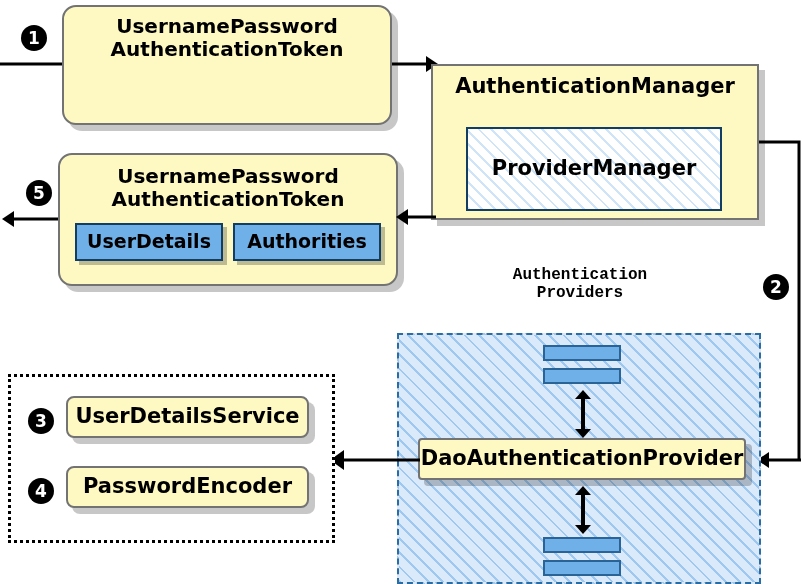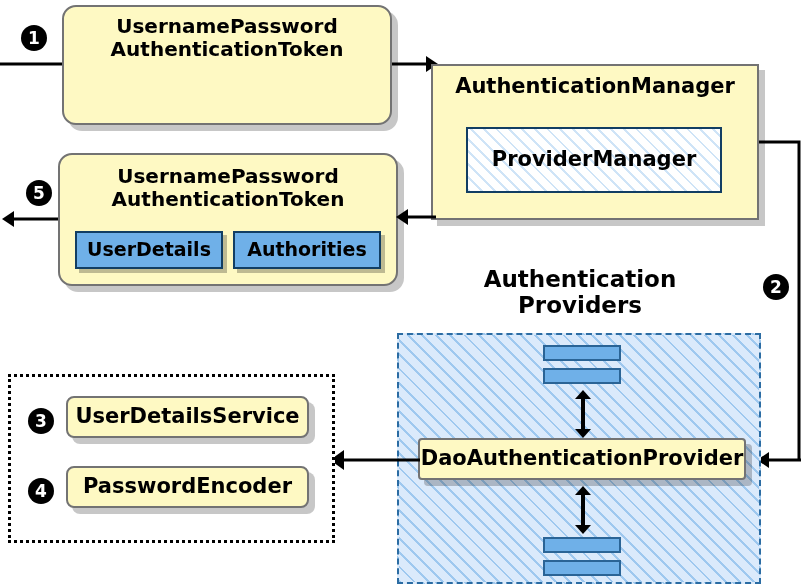--- a/index.html
+++ b/index.html
@@ -56,21 +56,21 @@
 
   .numbadge{
     width:26px;height:26px;border-radius:50%;
     background:#000;color:#fff;
     font-size:17px;font-weight:bold;
     display:flex;align-items:center;justify-content:center;
     font-family:"DejaVu Sans", sans-serif;
     line-height:1;
   }
   .caption{
-    font-size:23px;font-weight:bold;text-align:center;color:#000;line-height:1.15;
+    font-size:16px;font-weight:bold;text-align:center;color:#000;line-height:1.15;font-family:Liberation Mono, monospace;
   }
   svg{display:block;}
 </style>
 </head>
 <body>
 
 <div class="stage">
 
   <div class="abs numbadge" style="left:21px;top:25px;">1</div>
 
@@ -85,38 +85,38 @@
     </div>
   </div>
 
   <svg class="abs" style="left:392px;top:52px;width:48px;height:24px;">
     <line x1="0" y1="12" x2="34" y2="12" stroke="#000" stroke-width="3"></line>
     <polygon points="34,4 46,12 34,20" fill="#000"></polygon>
   </svg>
 
   <div class="abs bluebox" style="left:431px;top:64px;width:328px;height:156px;display:block;border-radius:0;">
     <div class="token-title" style="padding-top:8px;font-size:21px;">AuthenticationManager</div>
-    <div class="abs hatch" style="left:33px;top:61px;width:256px;height:66px;border:2px solid #123e63;display:flex;align-items:center;justify-content:center;">
+    <div class="abs hatch" style="left:33px;top:61px;width:256px;height:84px;border:2px solid #123e63;display:flex;align-items:center;justify-content:center;">
       <span style="font-size:21px;font-weight:bold;color:#000;">ProviderManager</span>
     </div>
   </div>
 
   <div class="abs numbadge" style="left:26px;top:180px;">5</div>
 
   <svg class="abs" style="left:0px;top:205px;width:62px;height:28px;">
     <line x1="14" y1="14" x2="60" y2="14" stroke="#000" stroke-width="3"></line>
     <polygon points="14,6 2,14 14,22" fill="#000"></polygon>
   </svg>
 
   <div class="abs bluebox rounded" style="left:58px;top:153px;width:340px;height:133px;display:block;">
     <div class="token-title" style="padding-top:10px;">
       <div>UsernamePassword</div>
       <div>AuthenticationToken</div>
     </div>
-    <div style="display:flex;gap:10px;justify-content:center;margin-top:20px;">
+    <div style="display:flex;gap:10px;justify-content:center;margin-top:12px;">
       <div class="innerbox" style="width:144px;height:34px;box-shadow:4px 4px 0 rgba(0,0,0,0.25);">UserDetails</div>
       <div class="innerbox" style="width:144px;height:34px;box-shadow:4px 4px 0 rgba(0,0,0,0.25);">Authorities</div>
     </div>
   </div>
 
   <svg class="abs" style="left:396px;top:205px;width:40px;height:24px;">
     <line x1="12" y1="12" x2="40" y2="12" stroke="#000" stroke-width="3"></line>
     <polygon points="12,4 0,12 12,20" fill="#000"></polygon>
   </svg>
 

